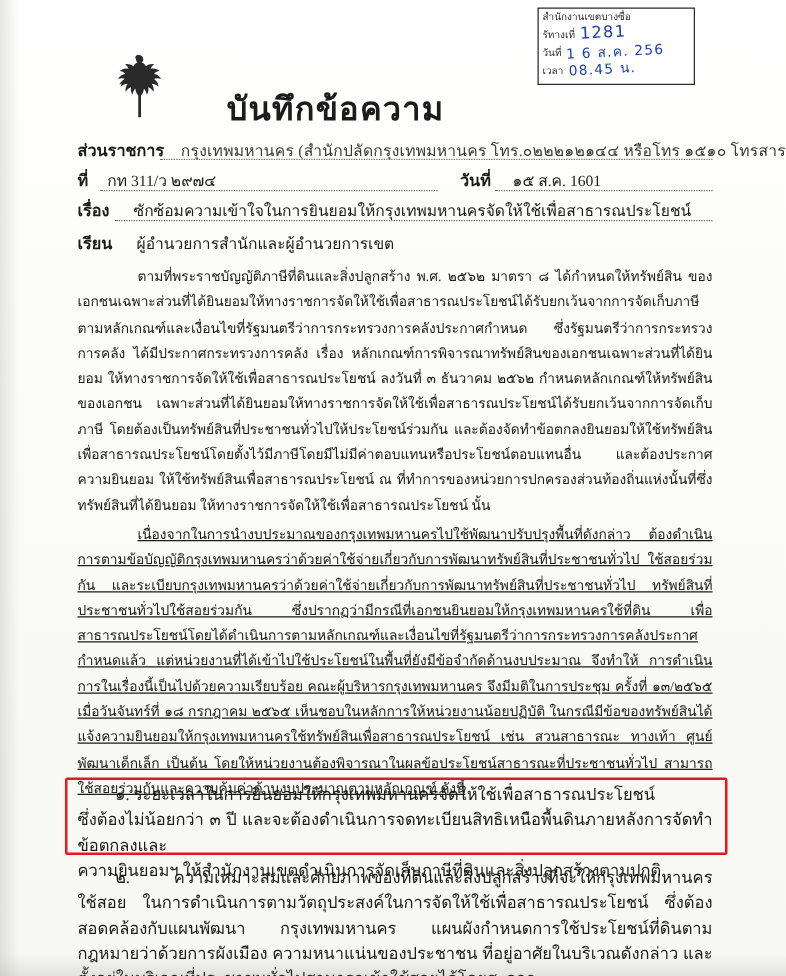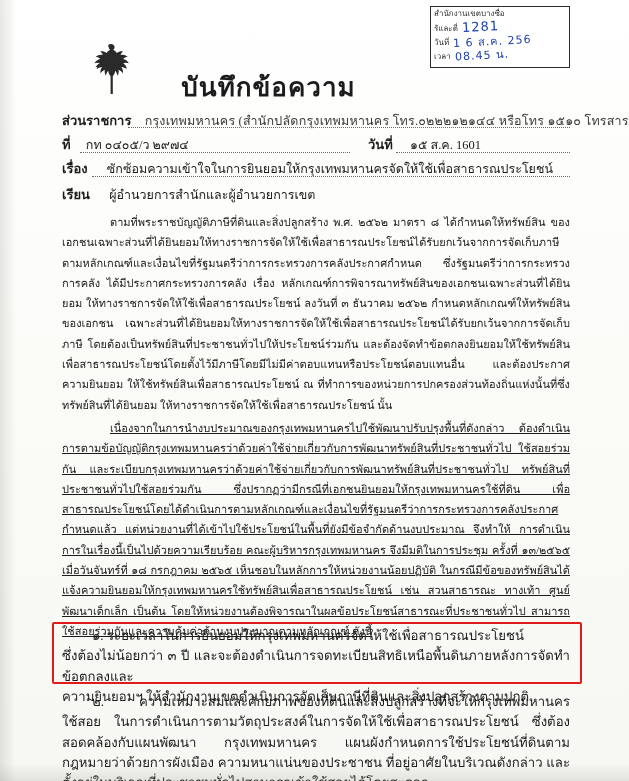--- a/index.html
+++ b/index.html
@@ -26,21 +26,21 @@
     background: linear-gradient(180deg, #ffffff 0%, #fbfbf8 45%, #f7f7f3 100%);
     pointer-events: none;
   }
   .layer { position: relative; z-index: 2; }
 
   
   .stamp-box {
     position: absolute;
     left: 430px;
     top: 6px;
-    width: 140px;
+    width: 126px;
     height: 62px;
     border: 1.5px solid #2b2b2b;
     background: rgba(255,255,255,0.6);
     font-size: 8px;
     line-height: 1.25;
     padding: 2px 3px;
     box-sizing: border-box;
     color: #2b2b2b;
   }
   .stamp-line { white-space: nowrap; }
@@ -162,21 +162,21 @@
 </style>
 </head>
 <body>
 
 <div class="page">
   <div class="layer">
 
     <div class="stamp-box">
       <div class="stamp-line">สำนักงานเขตบางซื่อ</div>
       <div class="stamp-row">
-        <span>รัและตี่</span>
+        <span>รัทางเที่</span>
         <span class="stamp-hand">1281</span>
       </div>
       <div class="stamp-row">
         <span>วันที่</span>
         <span class="stamp-hand small">1 6 ส.ค. 256</span>
       </div>
       <div class="stamp-row">
         <span>เวลา</span>
         <span class="stamp-hand small">08.45 น.</span>
       </div>
@@ -194,21 +194,21 @@
     <div class="doc-title">บันทึกข้อความ</div>
 
     <div class="field-row" style="left:62px; top:110px; width:508px;">
       <span class="field-label">ส่วนราชการ</span>
       <span class="field-value blurred" style="margin-left:10px;">กรุงเทพมหานคร (สำนักปลัดกรุงเทพมหานคร โทร.๐๒๒๒๑๒๑๔๔ หรือโทร ๑๕๑๐ โทรสาร ๐๒๒๒๑ ๓๐๓๒)</span>
     </div>
     <div style="position:absolute; left:128px; top:127px; width:442px; border-bottom:1px dotted #6a6a6a;"></div>
 
     <div class="field-row" style="left:62px; top:134px;">
       <span class="field-label">ที่</span>
-      <span class="field-value" style="margin-left:12px;">กท ๐๔๐๕/ว ๒๙๗๔</span>
+      <span class="field-value" style="margin-left:12px;">กท 311/ว ๒๙๗๔</span>
     </div>
     <div style="position:absolute; left:80px; top:152px; width:270px; border-bottom:1px dotted #6a6a6a;"></div>
 
     <div class="field-row" style="left:368px; top:134px;">
       <span class="field-label">วันที่</span>
       <span class="field-value" style="margin-left:14px;">๑๕ ส.ค. 1601</span>
     </div>
     <div style="position:absolute; left:396px; top:152px; width:174px; border-bottom:1px dotted #6a6a6a;"></div>
 
     <div class="field-row" style="left:62px; top:158px;">

